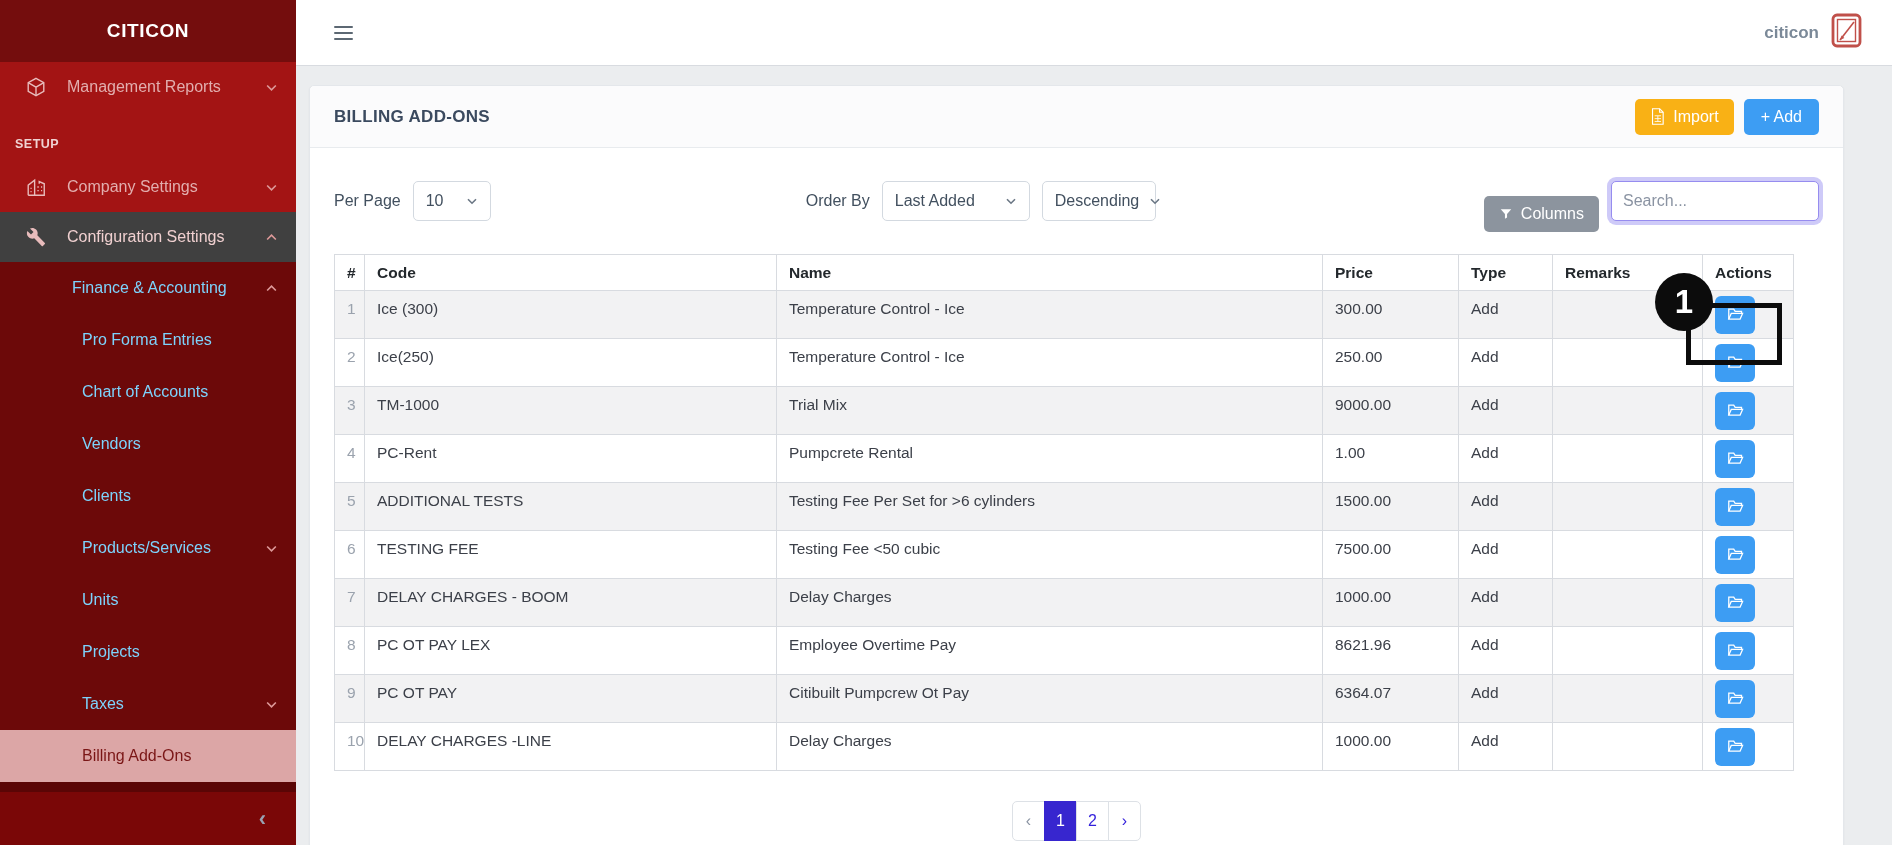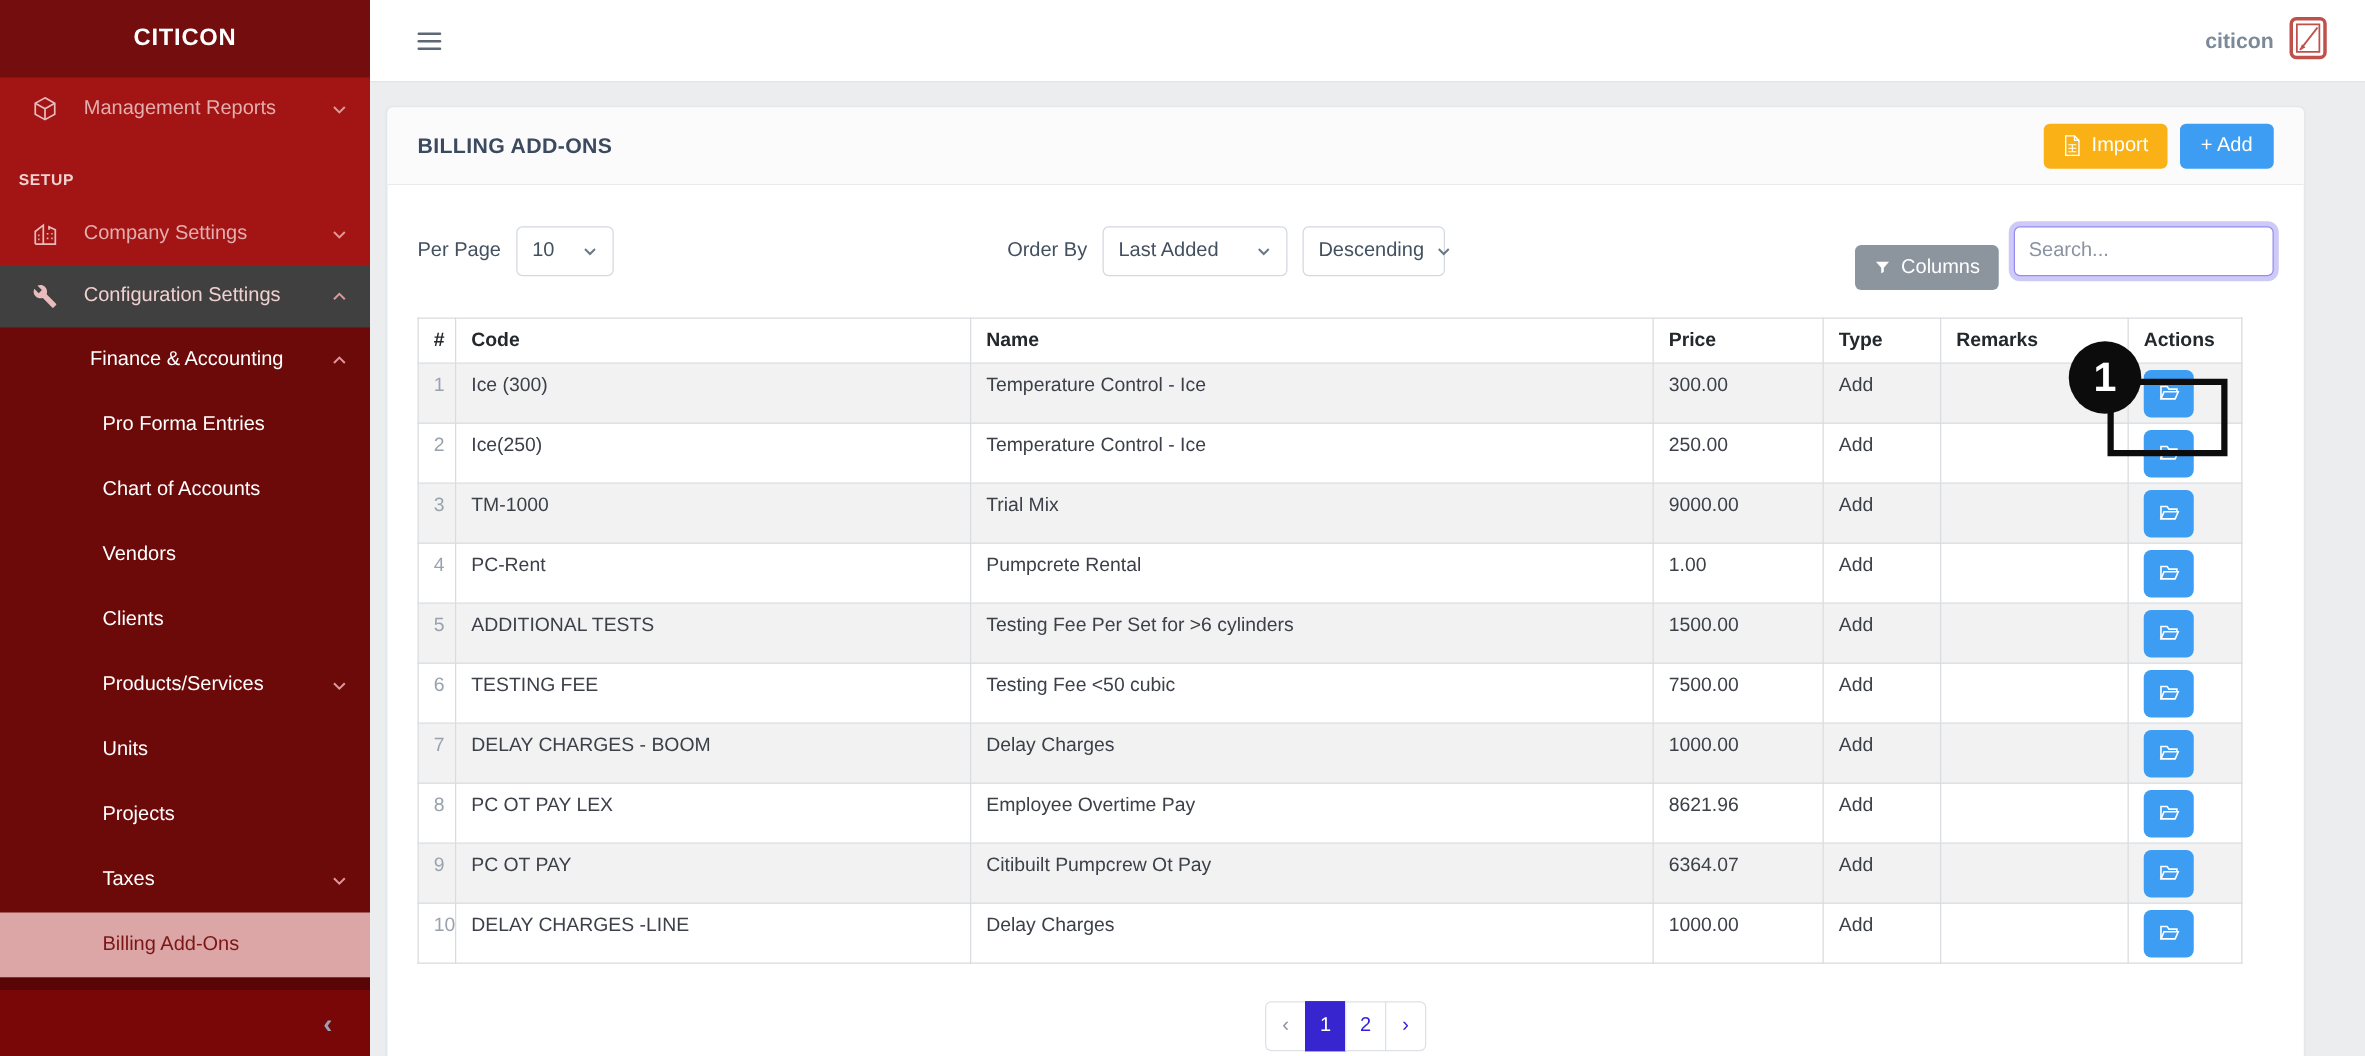--- a/index.html
+++ b/index.html
@@ -16,21 +16,21 @@
   .nav-item { height:50px; min-height:50px; display:flex; align-items:center;
     padding:0 18px 0 25px; color:#e2aeae; font-size:16px; cursor:pointer; }
   .nav-item .mi { width:22px; height:22px; margin-right:20px; display:flex;
     align-items:center; justify-content:center; color:#e8bcbc; }
   .nav-item .chev { margin-left:auto; color:#d99; display:flex; }
   .nav-item.parent-active { background:#404040; color:#f0d0d0;justify-content:center; }
   .section-label { margin-top:14px; height:36px; min-height:36px; display:flex; align-items:center;
     padding:0 15px; color:#f0d2d2; font-size:12.5px; font-weight:bold; letter-spacing:.5px; }
   .submenu { background:#6c0909; display:flex; flex-direction:column; }
   .sub-item { height:52px; min-height:52px; display:flex; align-items:center;
-    padding-right:18px; color:#ffffff; font-size:16px; cursor:pointer; }
+    padding-right:18px; color:#7dd3fc; font-size:16px; cursor:pointer; }
   .sub-item.lvl1 { padding-left:72px; }
   .sub-item.lvl2 { padding-left:82px; }
   .sub-item .chev { margin-left:auto; color:#d99; display:flex; }
   .sub-item.sub-active { background:#dca6a6; color:#7a1616; }
   .submenu-end { height:10px; min-height:10px; background:#5a0505; }
   .sidebar-footer { flex:1; background:#7a0707; display:flex; align-items:center;
     justify-content:flex-end; padding-right:30px; cursor:pointer; }
   .collapse-arrow { color:#98a2b3; font-size:22px; font-weight:bold; line-height:1; }
 
   

